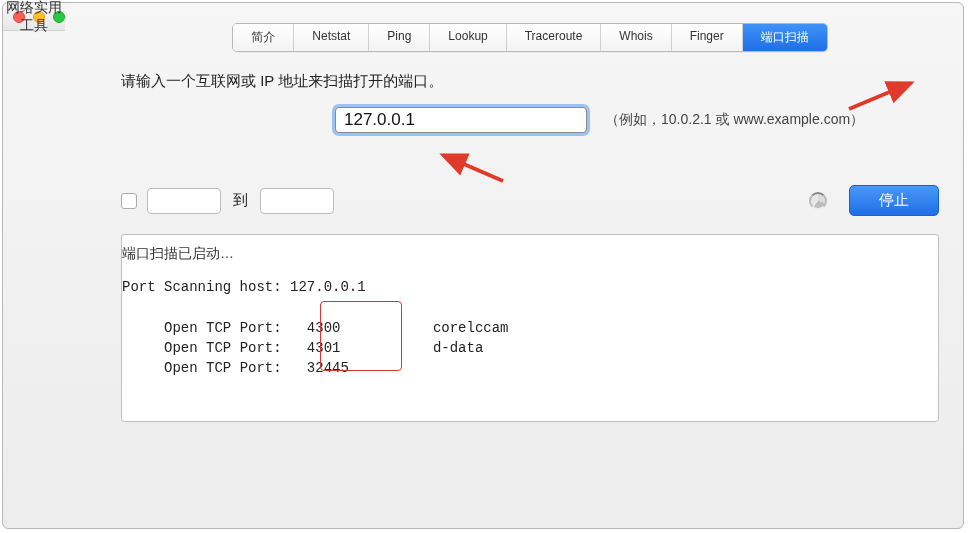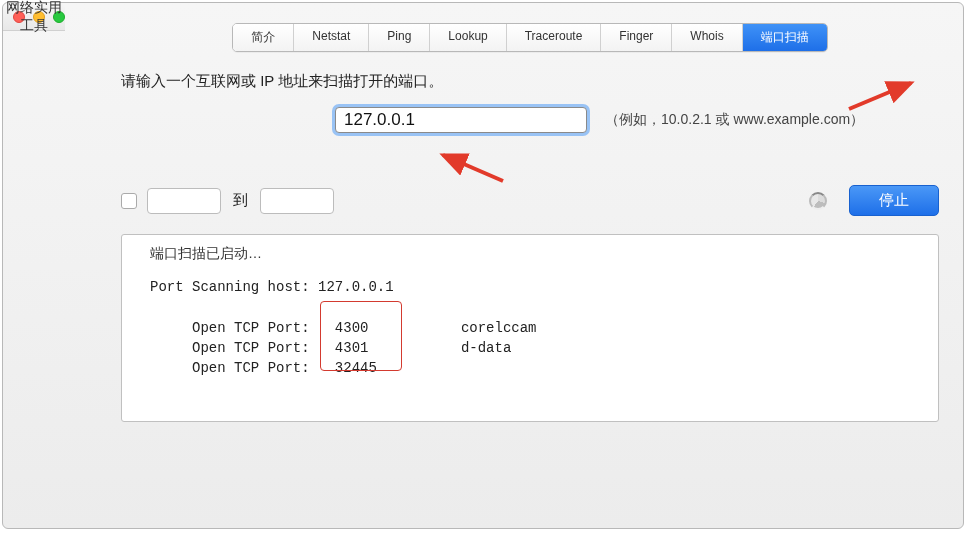--- a/index.html
+++ b/index.html
@@ -159,21 +159,21 @@
       color: #fff;
       background: linear-gradient(to bottom, #4a98f7, #1e6fe8);
       border: 1px solid #1861cf;
       border-radius: 5px;
       cursor: default;
     }
     .output {
       border: 1px solid #c0c0c0;
       background: #fff;
       border-radius: 3px;
-      padding: 10px 28px 14px;
+      padding: 10px 0 14px;
       font-size: 14px;
       color: #222;
       height: 188px;
       position: relative;
     }
     .output .status {
       font-size: 14px;
       color: #333;
       margin-bottom: 14px;
       font-family: "Helvetica Neue", Arial, sans-serif;
@@ -222,22 +222,22 @@
   </div>
 
   <div class="content">
     <div class="tabs">
       <div class="tabbar">
         <div class="tab">简介</div>
         <div class="tab">Netstat</div>
         <div class="tab">Ping</div>
         <div class="tab">Lookup</div>
         <div class="tab">Traceroute</div>
+        <div class="tab">Whois</div>
         <div class="tab">Finger</div>
-        <div class="tab">Whois</div>
         <div class="tab active">端口扫描</div>
       </div>
     </div>
 
     <div class="prompt">请输入一个互联网或 IP 地址来扫描打开的端口。</div>
 
     <div class="address-row">
       <input class="address-field" type="text" value="127.0.0.1" style="">
       <span class="example">（例如，10.0.2.1 或 www.example.com）</span>
     </div>

